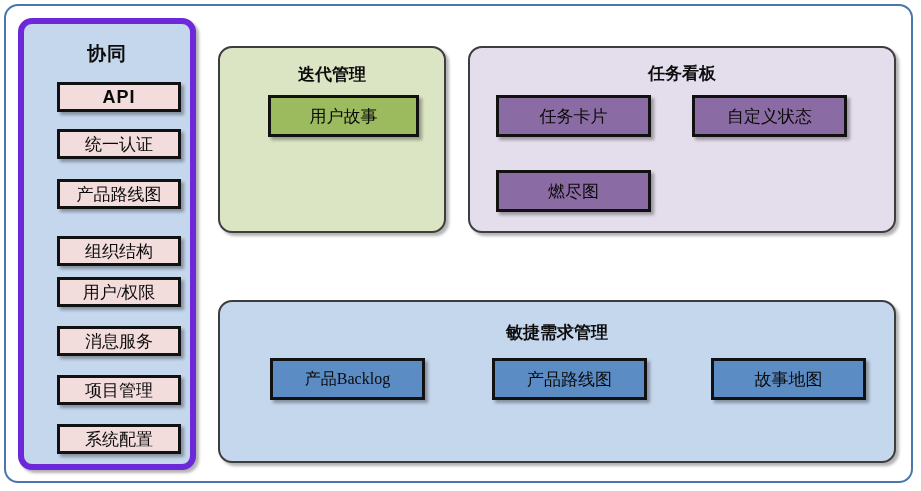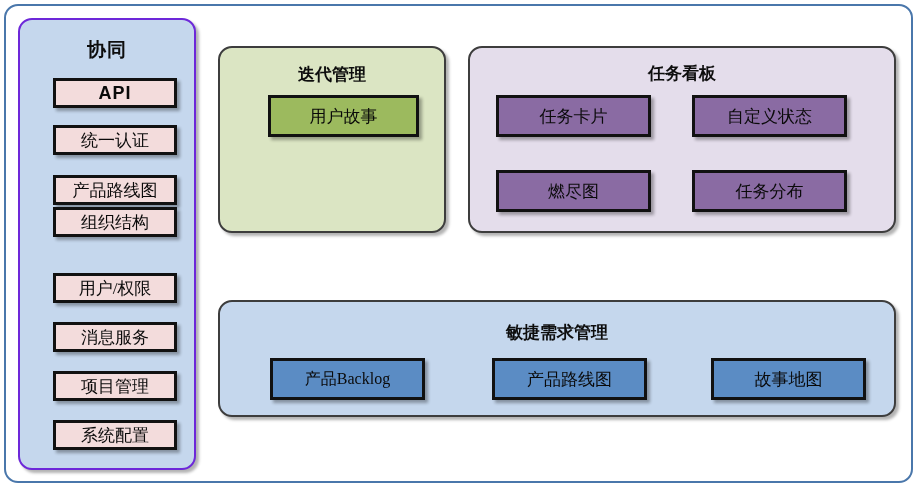--- a/index.html
+++ b/index.html
@@ -48,21 +48,21 @@
     font-family: "Liberation Sans", sans-serif;
   }
 
   
   .sidebar {
     left: 18px;
     top: 18px;
     width: 178px;
     height: 452px;
     background: #c5d7ed;
-    border: 2px solid #6d28d9;
+    border: 6px solid #6d28d9;
     text-decoration: underline;
   }
   .sidebar .panel-title {
     top: 17px;
     font-size: 19px;
     letter-spacing: 1px;
   }
   .sidebar-item {
     position: absolute;
     left: 33px;
@@ -143,21 +143,21 @@
     font-family: "Liberation Serif", serif;
     font-size: 17px;
     color: #0a0a0a;
   }
 
   
   .agile-panel {
     left: 218px;
     top: 300px;
     width: 678px;
-    height: 117px;
+    height: 163px;
     background: #c5d7ed;
     border: 2px solid #3d3d3d;
   }
   .agile-panel .panel-title {
     top: 19px;
     font-size: 17px;
   }
   .agile-box {
     position: absolute;
     top: 56px;
@@ -190,21 +190,21 @@
 
     <div class="sidebar-item api-item" style="top:58px">
       <span>API</span>
     </div>
     <div class="sidebar-item" style="top:105px">
       <span>统一认证</span>
     </div>
     <div class="sidebar-item" style="top:155px">
       <span>产品路线图</span>
     </div>
-    <div class="sidebar-item" style="top:187px">
+    <div class="sidebar-item" style="top:212px">
       <span>组织结构</span>
     </div>
     <div class="sidebar-item" style="top:253px">
       <span>用户/权限</span>
     </div>
     <div class="sidebar-item" style="top:302px">
       <span>消息服务</span>
     </div>
     <div class="sidebar-item" style="top:351px">
       <span>项目管理</span>
@@ -225,23 +225,20 @@
     <div class="panel-title">任务看板</div>
     <div class="task-box" style="left:26px; top:47px">
       <span>任务卡片</span>
     </div>
     <div class="task-box" style="left:222px; top:47px">
       <span>自定义状态</span>
     </div>
     <div class="task-box" style="left:26px; top:122px">
       <span>燃尽图</span>
     </div>
-    <div class="task-box" style="left:222px; top:122px">
-      <span>任务分布</span>
-    </div>
   </div>
 
   <div class="panel agile-panel">
     <div class="panel-title">敏捷需求管理</div>
     <div class="agile-box has-latin" style="left:50px">
       <span>产品Backlog</span>
     </div>
     <div class="agile-box" style="left:491px">
       <span>故事地图</span>
     </div>

